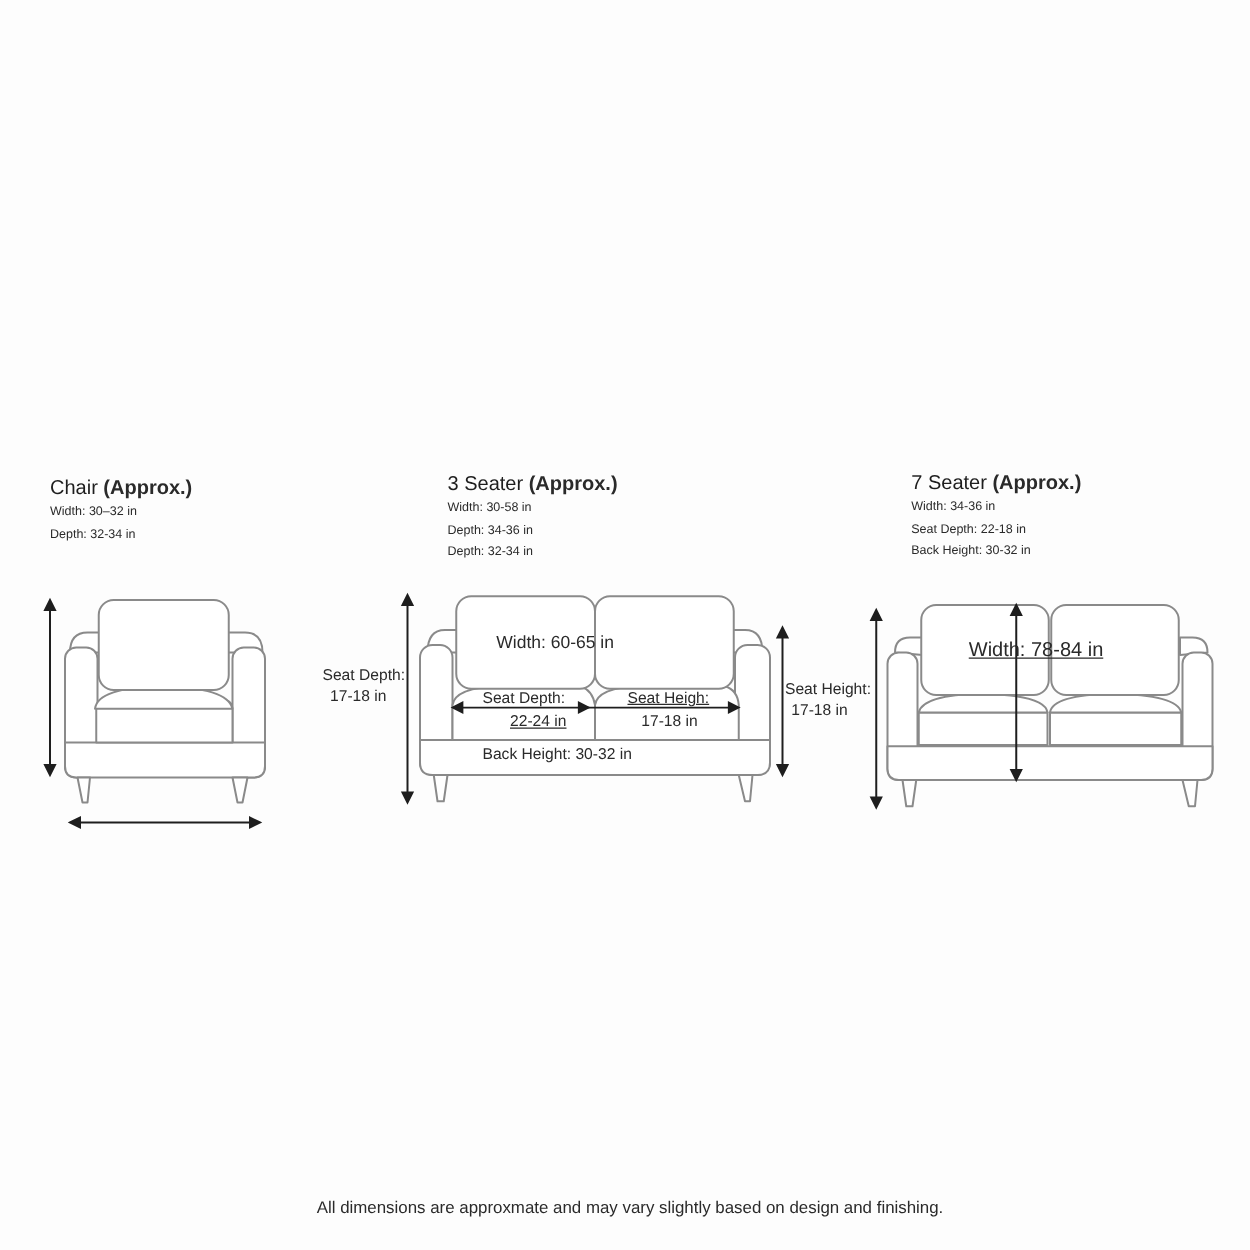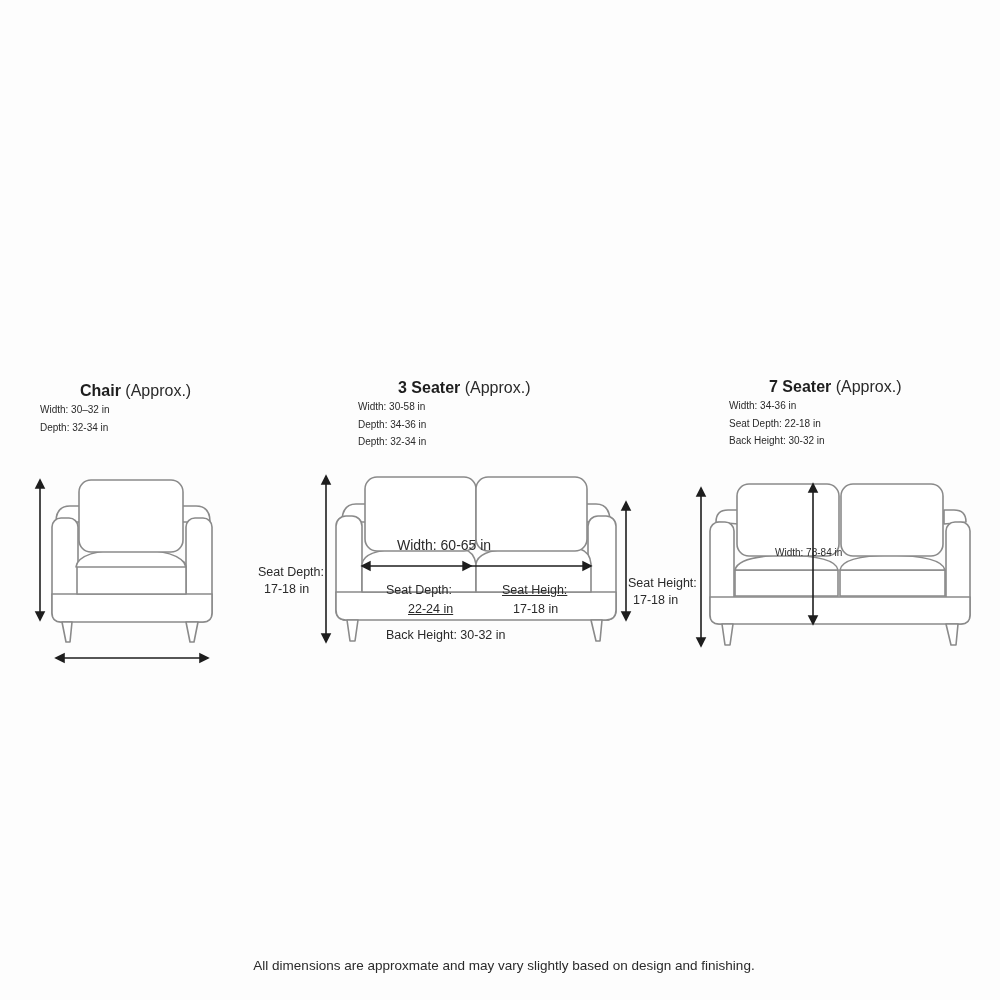--- a/index.html
+++ b/index.html
@@ -1,23 +1,23 @@
 <!DOCTYPE html>
 <html><head>
   <meta charset="utf-8">
   <style>
     html, body { margin: 0; padding: 0; background: #fdfdfd; }
     body { width: 1000px; height: 1000px; position: relative; overflow: hidden;
            font-family: "Liberation Sans", "DejaVu Sans", sans-serif; color: #1e1e1e; }
     .block { position: absolute; }
     .title { font-size: 16px; line-height: 20px; white-space: nowrap; }
-    .title b { font-weight: bold; margin-left: 40px; }
-    .title span.sub { font-weight: normal; color: #2a2a2a; margin-top: 14px; }
+    .title b { font-weight: normal; }
+    .title span.sub { font-weight: bold; color: #2a2a2a; margin-top: 14px; }
     .spec { font-size: 10px; line-height: 17.5px; color: #2a2a2a; white-space: nowrap; }
-    .label { position: absolute; font-size: 12.5px; line-height: 16px; color: #2a2a2a; white-space: nowrap; margin-top: 32px; }
+    .label { position: absolute; font-size: 12.5px; line-height: 16px; color: #2a2a2a; white-space: nowrap; }
     .label.big { font-size: 14px; }
     svg { position: absolute; overflow: visible; }
     .footer { position: absolute; left: 4px; width: 1000px; top: 958px; text-align: center;
               font-size: 13.5px; color: #2a2a2a; }
   </style>
 </head>
 <body>
 
 <div class="block" style="left:40px; top:381px;">
   <div class="title">
@@ -163,15 +163,15 @@
     <path d="M11,176 L7,168 L15,168 Z"></path>
   </g>
 
   <g stroke="#1e1e1e" stroke-width="1.6" fill="#1e1e1e">
     <line x1="123" y1="20" x2="123" y2="148"></line>
     <path d="M123,14 L119,22 L127,22 Z"></path>
     <path d="M123,154 L119,146 L127,146 Z"></path>
   </g>
 </svg>
 
-<div class="label big" style="left:775px; top:513px; font-size:10px;">Width: 78-84 in</div>
+<div class="label big" style="left:775px; top:513px; font-size:16px;text-decoration:underline;">Width: 78-84 in</div>
 
 <div class="footer">All dimensions are approxmate and may vary slightly based on design and finishing.</div>
 
 </body></html>

